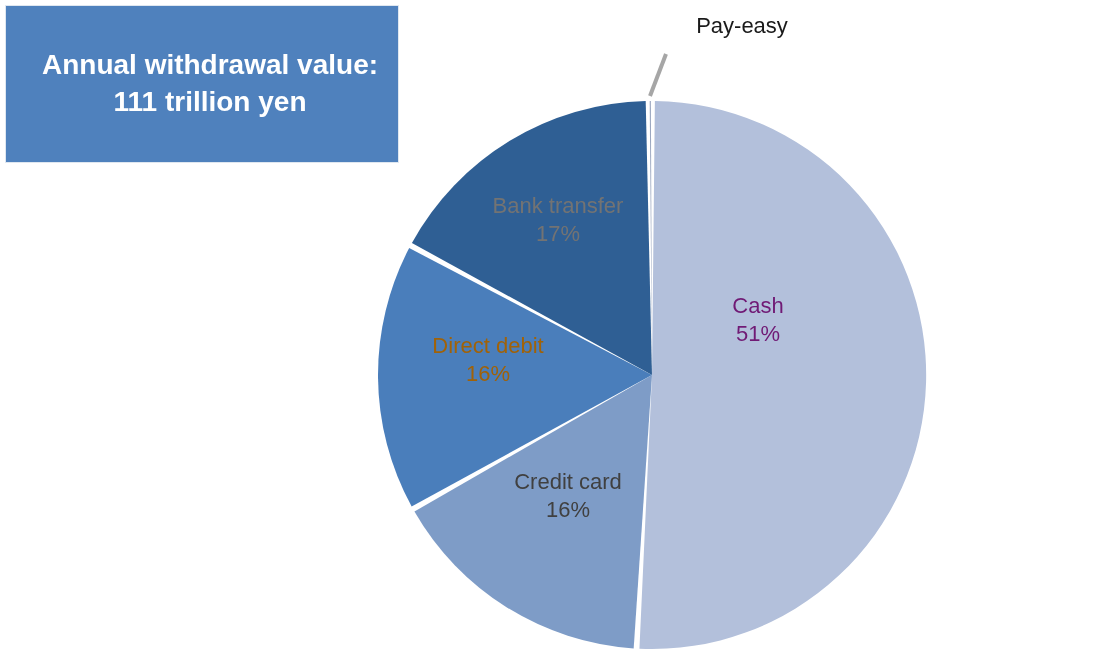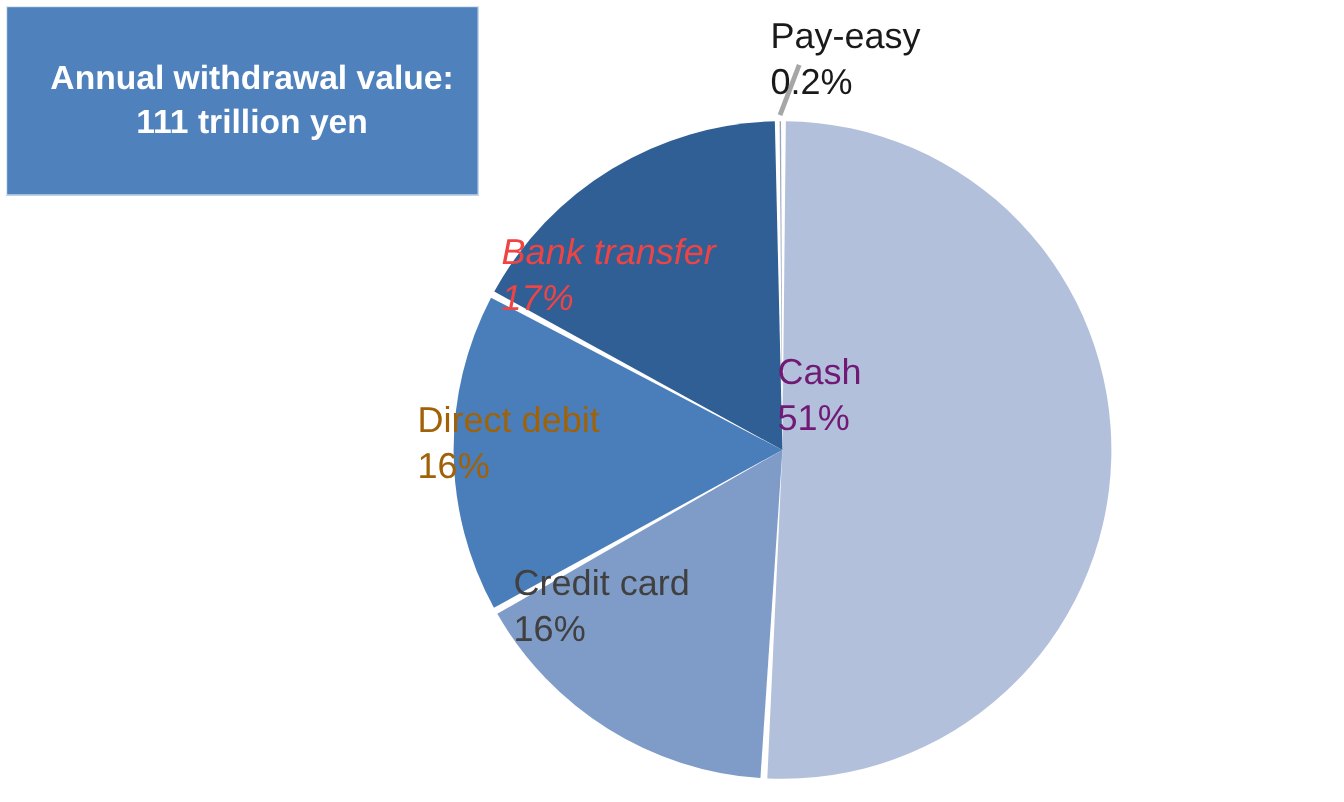--- a/index.html
+++ b/index.html
@@ -46,40 +46,40 @@
     text-align: center;
     padding-left: 16px;
   }
   .callout-line {
     white-space: nowrap;
   }
 
   
   .slice-label {
     position: absolute;
-    font-size: 30px;
+    text-align: center;
+    font-size: 22px;
     line-height: 1.27;
     white-space: nowrap;
     pointer-events: none;
   }
   .slice-label .lbl-name { display: block; }
   .slice-label .lbl-pct  { display: block; }
 
   .label-cash {
     left: 648px;
     top: 292px;
     width: 220px;
     color: #701a75;
   }
   .label-banktransfer {
     left: 418px;
     top: 192px;
     width: 280px;
-    color: #ef4444;
-    font-style: italic;
+    color: #737373;
   }
   .label-directdebit {
     left: 348px;
     top: 332px;
     width: 280px;
     color: #a16207;
   }
   .label-creditcard {
     left: 428px;
     top: 468px;
@@ -128,14 +128,13 @@
   <span class="lbl-pct">16%</span>
 </div>
 
 <div class="slice-label label-creditcard">
   <span class="lbl-name">Credit card</span>
   <span class="lbl-pct">16%</span>
 </div>
 
 <div class="slice-label label-payeasy">
   <span class="lbl-name">Pay-easy</span>
-  <span class="lbl-pct">0.2%</span>
 </div>
 
 </body></html>

